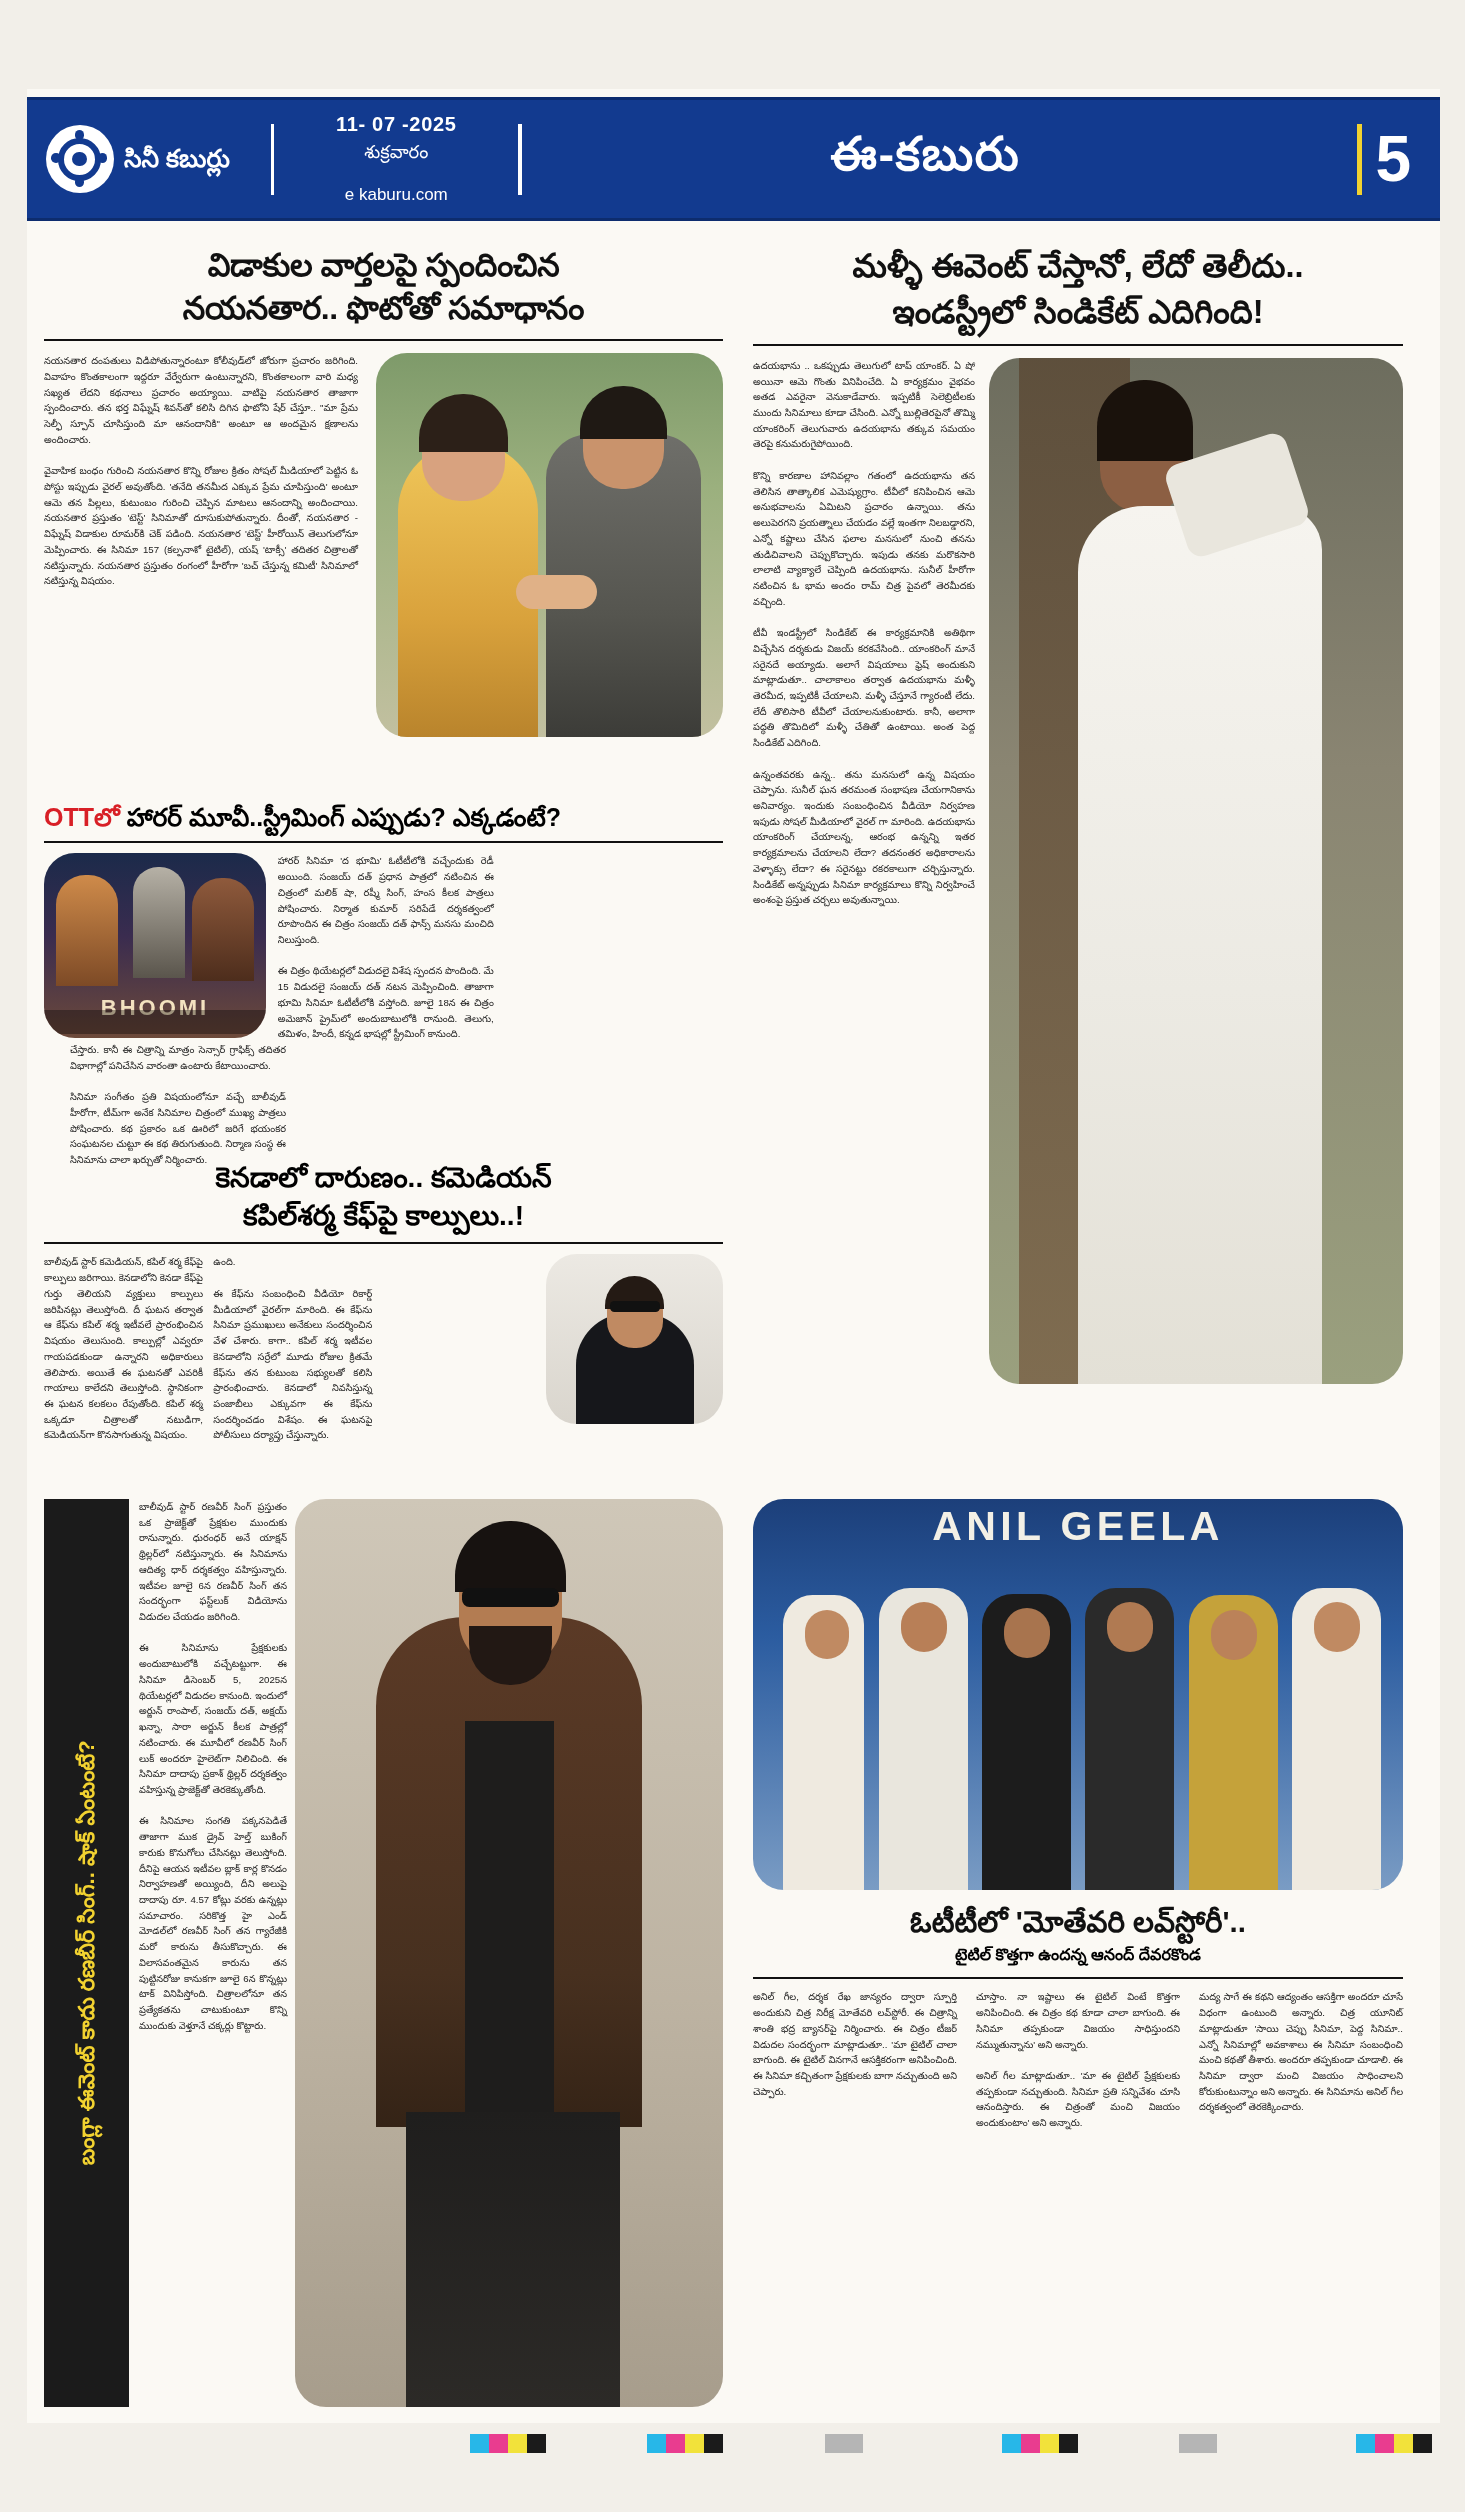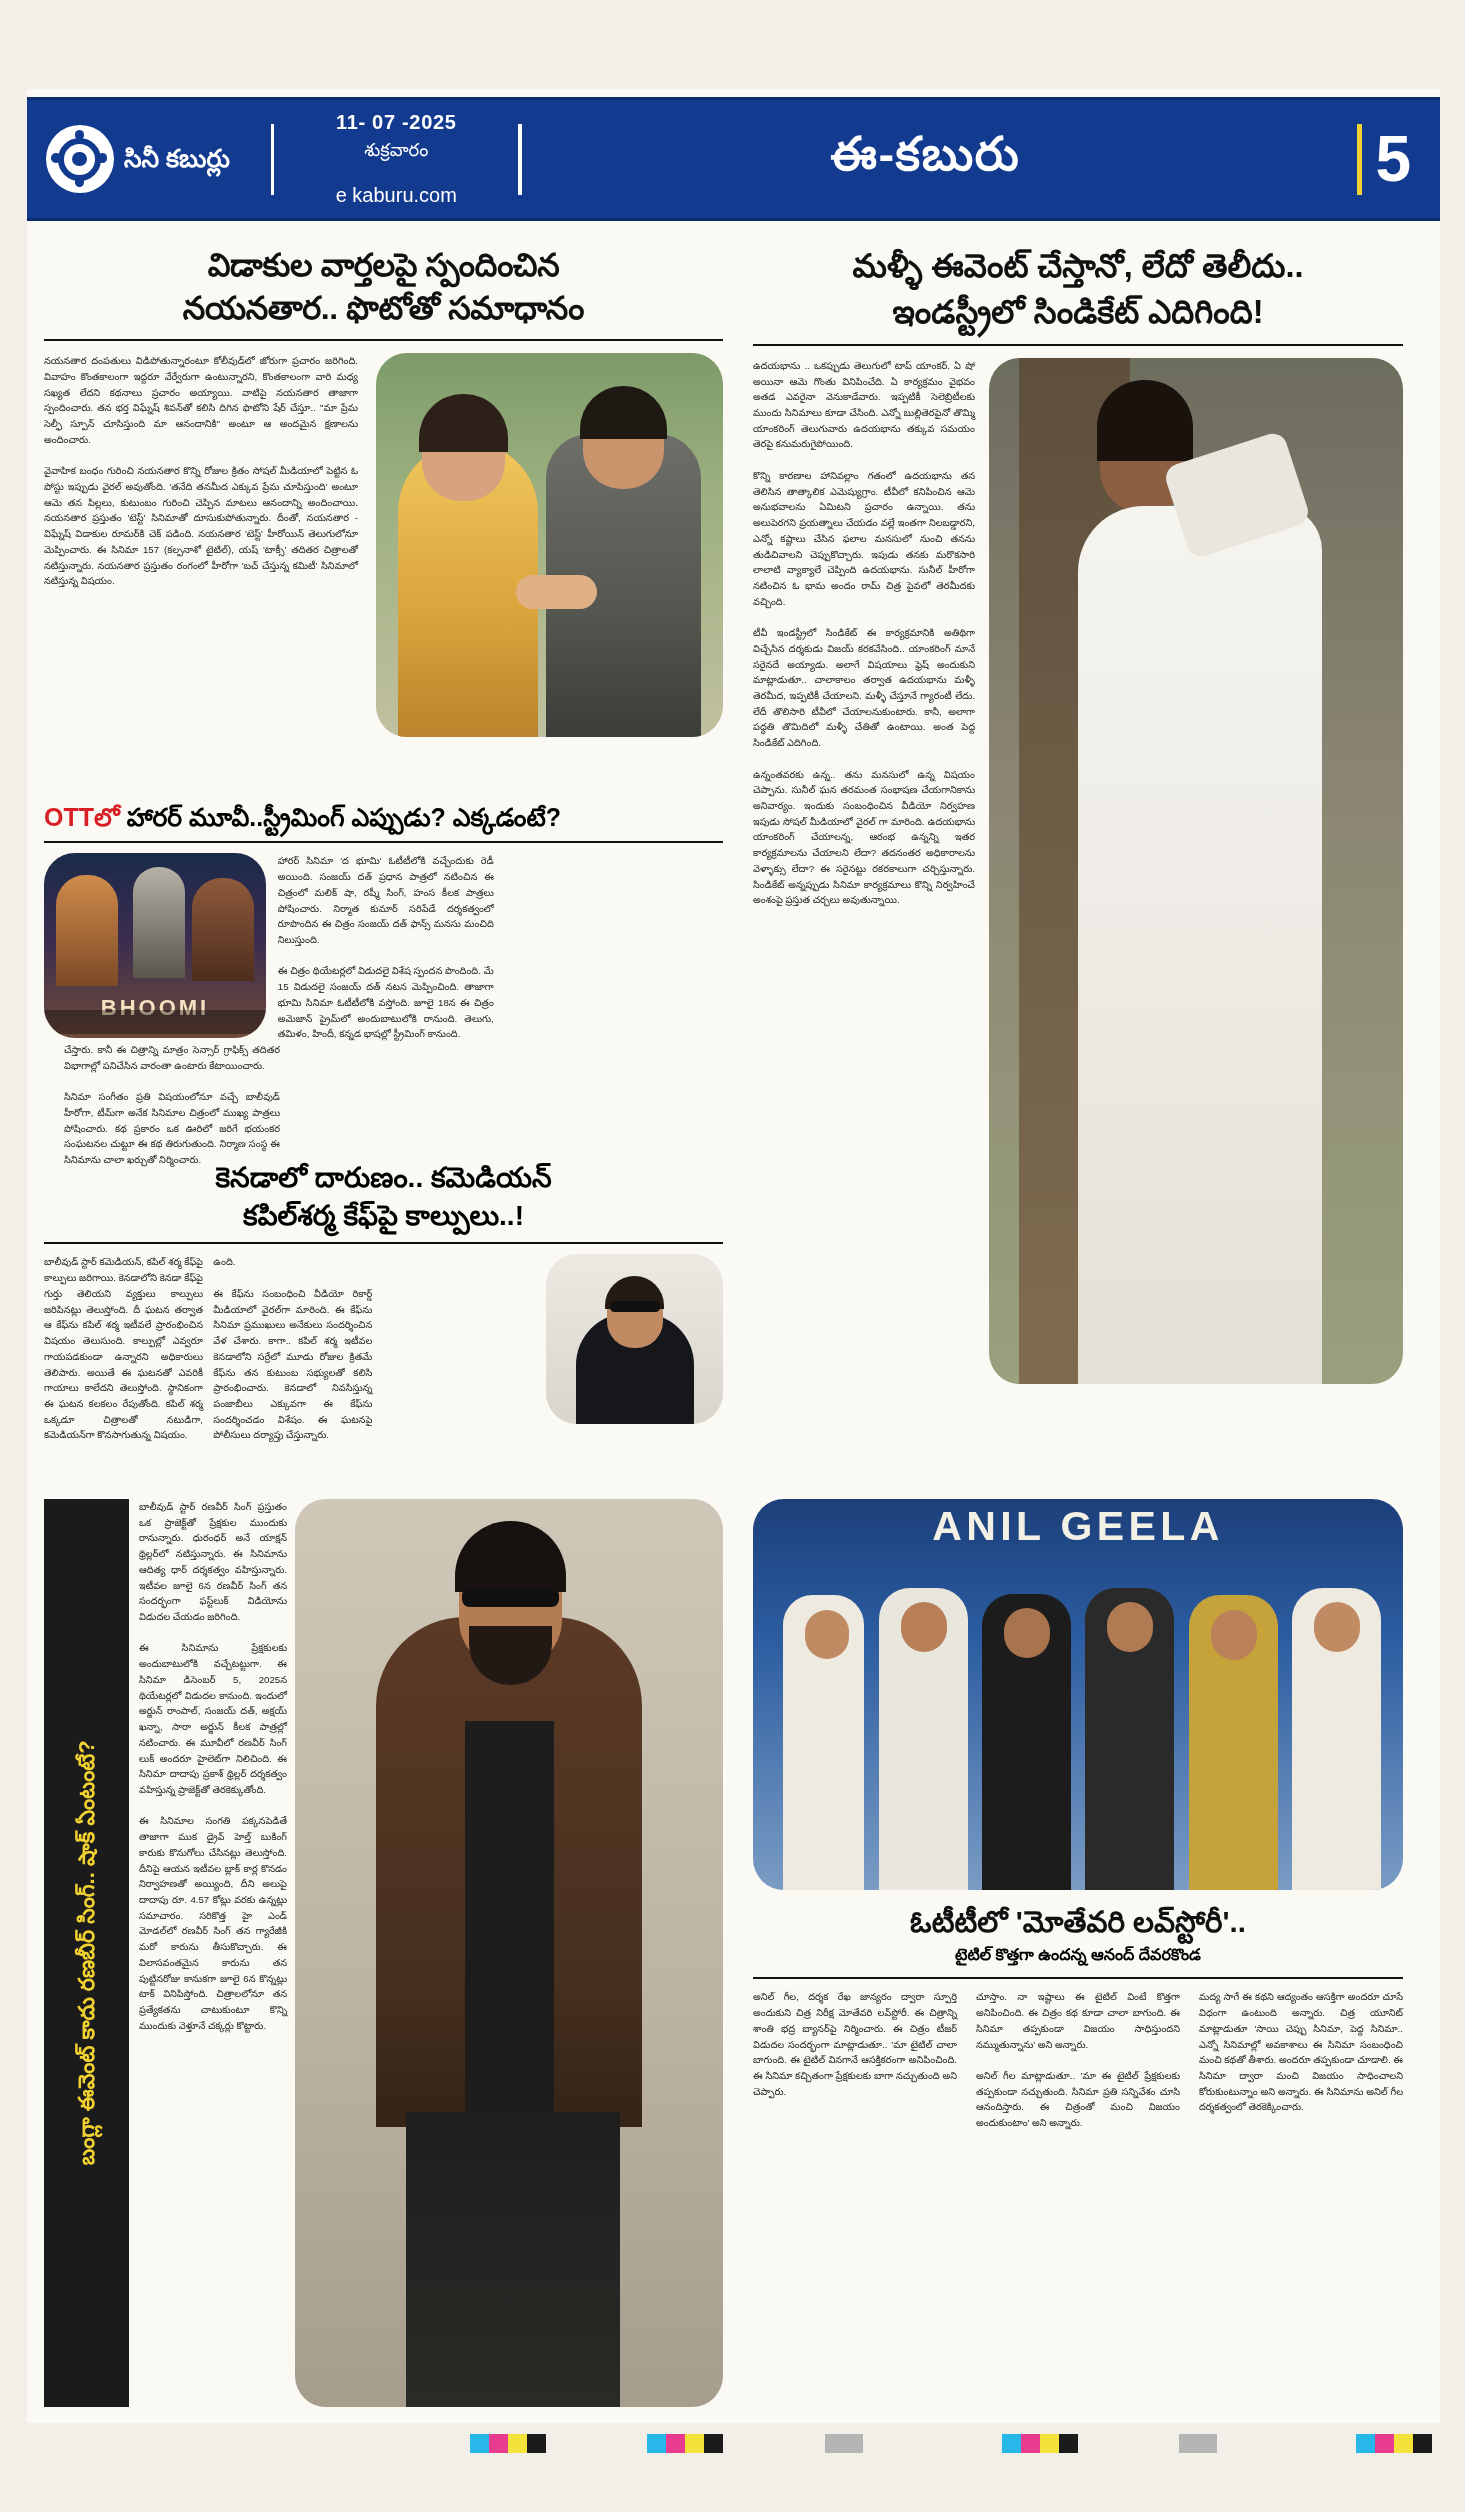--- a/index.html
+++ b/index.html
@@ -20,21 +20,21 @@
   }
   .logo-box{width:244px;height:100%;display:flex;align-items:center;gap:10.3px;padding-left:19px;box-sizing:border-box;}
   .film-reel{width:68px;height:68px;border-radius:50%;background:#fff;position:relative;flex:none;}
   .film-reel:before{content:"";position:absolute;left:12.6px;top:12.6px;width:43px;height:43px;border-radius:50%;border:6.6px solid #123a8f;box-sizing:border-box;}
   .film-reel:after{content:"";position:absolute;left:26.6px;top:26.6px;width:14.8px;height:14.8px;border-radius:50%;background:#123a8f;}
   .reel-dot{position:absolute;width:9.6px;height:9.6px;border-radius:50%;background:#123a8f;}
   .logo-text{color:#fff;font-size:25px;font-weight:bold;line-height:1.1;}
   .date-box{width:244px;text-align:center;color:#fff;line-height:1.45;}
   .date-box .d1{font-size:20px;font-weight:bold;letter-spacing:0.7px;}
   .date-box .d2{font-size:18px;}
-  .date-box .d3{font-size:20px;margin-top:18px;}
+  .date-box .d3{font-size:17px;margin-top:18px;}
   .vline{width:3.7px;height:71px;background:#fff;}
   .mast-title{flex:1;text-align:center;color:#fff;font-size:47px;font-weight:bold;letter-spacing:1.5px;}
   .page-num{width:111px;display:flex;align-items:center;justify-content:center;gap:13.3px;}
   .page-num .bar{width:5.2px;height:71px;background:#f2d230;}
   .page-num .num{color:#fff;font-size:64px;font-weight:bold;line-height:1;}
 
   
   .te{font-family:"Liberation Sans",sans-serif;}
   .body-col{
     font-size:9.7px;line-height:1.62;color:#1b1b1b;text-align:justify;
@@ -54,21 +54,21 @@
 
   .photo{background:#b9b2a6;position:relative;overflow:hidden;border-radius:31px;}
 
   
   #ott{position:absolute;left:44px;top:801px;width:679px;}
   #ott .h{font-size:25px;font-weight:bold;line-height:1.3;}
   #ott .h .red{color:#d81f26;}
   #ott .ul{height:2.2px;background:#111;margin:7.4px 0 10.3px;}
   #ott-poster{float:left;width:222px;height:185px;margin-right:11.8px;}
   #ott .col{float:left;width:216px;}
-  #ott .col+.col{margin-left:20px;}
+  #ott .col+.col{margin-left:26px;}
 
   
   #kapil{position:absolute;left:44px;top:1159px;width:679px;}
   #kapil .h{font-size:28px;font-weight:bold;line-height:1.35;text-align:left;}
   #kapil .ul{height:2.2px;background:#111;margin:7.4px 0 10.3px;}
   #kapil-photo{float:right;width:177px;height:170px;margin-left:11.8px;}
   #kapil .col{float:left;width:159px;}
   #kapil .col+.col{margin-left:10.3px;}
 
   

